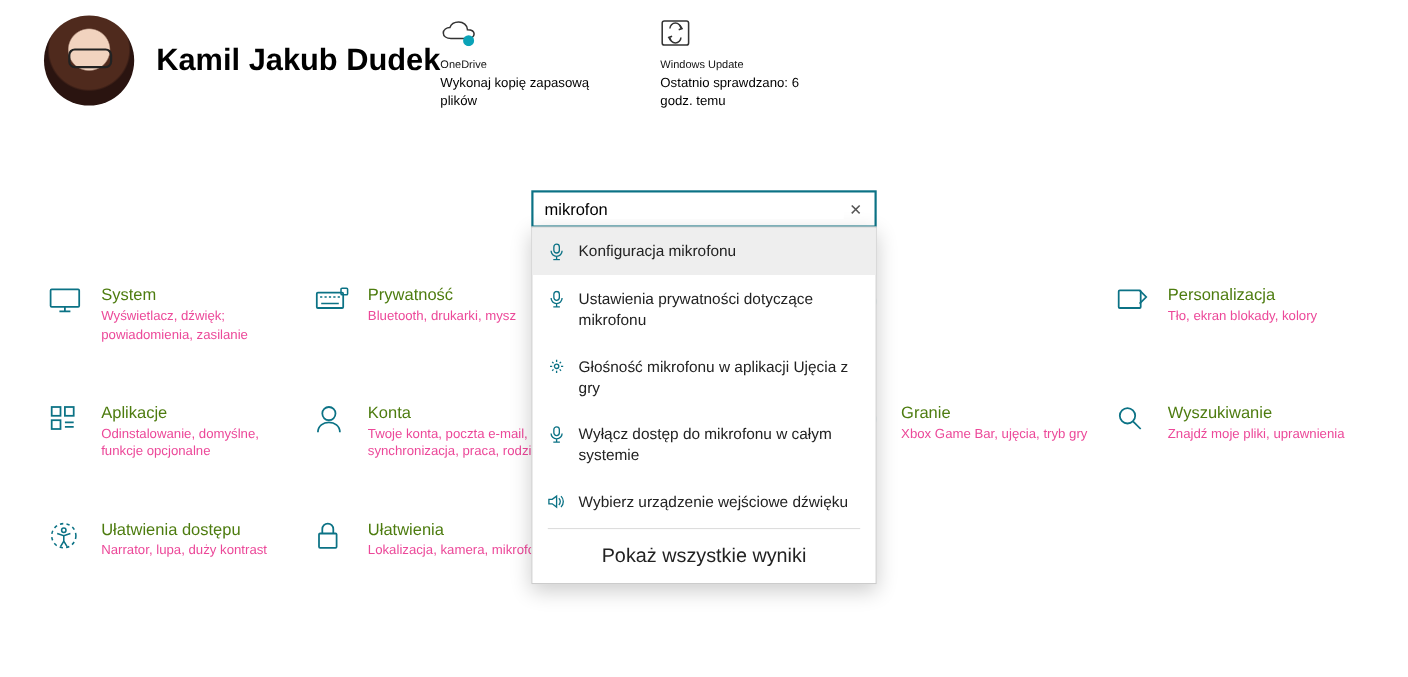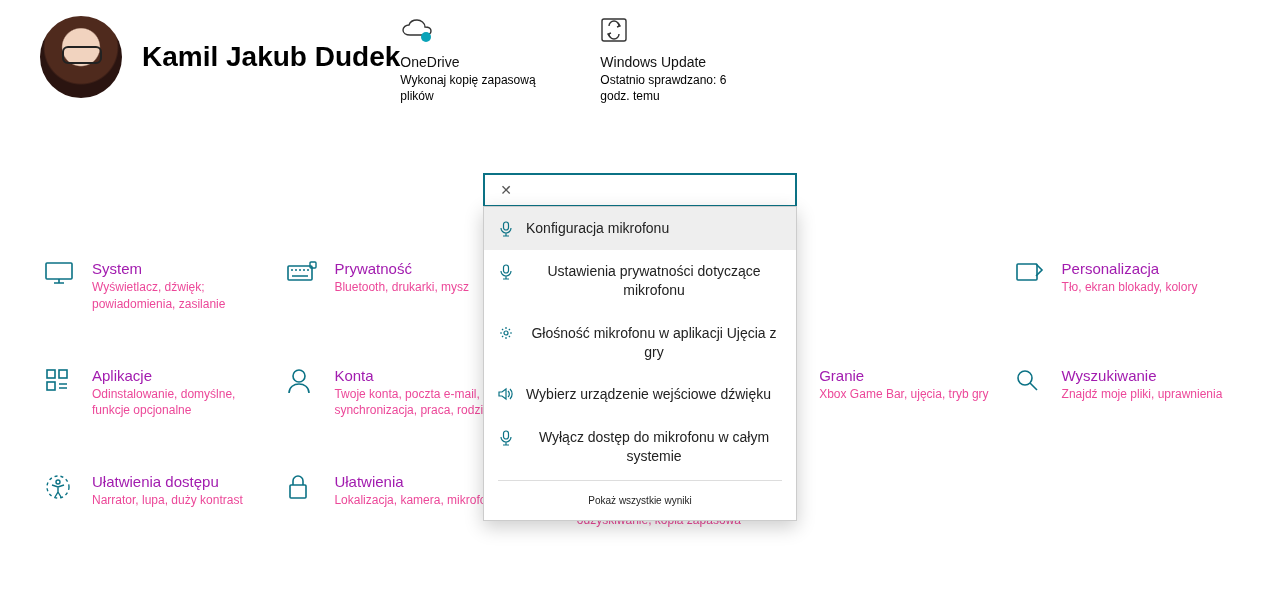--- a/index.html
+++ b/index.html
@@ -52,21 +52,21 @@
   .status-card {
     width: 140px;
   }
   .status-card .ic {
     height: 32px;
     margin-bottom: 8px;
     display:flex;
     align-items:center;
   }
   .status-card .ttl {
-    font-size: 14px;
+    font-size: 10px;
     color: #111;
   }
   .status-card .desc {
     font-size: 12px;
     color: #000000;
     line-height: 1.35;
     margin-top:2px;
   }
 
   
@@ -110,23 +110,23 @@
     display:flex;
     align-items:flex-start;
     gap:12px;
     padding:12px 14px;
     font-size:14px;
     color:#222;
     cursor:pointer;
   }
   .dd-item.hover { background:#eee; }
   .dd-item .dd-ic { width:16px; flex:0 0 16px; margin-top:2px; display:flex;align-items:center;justify-content:center;}
-  .dd-item .dd-text { line-height:1.35;text-align:center; }
+  .dd-item .dd-text { line-height:1.35; }
   .dd-sep { height:1px; background:#ddd; margin:2px 14px; }
-  .dd-show-all { text-align:center; padding:12px 0 14px; font-size:10px; color:#222; cursor:pointer;}
+  .dd-show-all { text-align:center; padding:12px 0 14px; font-size:18px; color:#222; cursor:pointer;}
   
   
   .grid {
     position:absolute;
     top:260px;
     left:44px;
     right:44px;
     display:grid;
     grid-template-columns: repeat(5, 1fr);
     column-gap: 20px;
@@ -135,21 +135,21 @@
   .cat {
     display:flex;
     gap:16px;
   }
   .cat .cat-ic {
     width:32px; flex:0 0 32px;
     display:flex;
     color:#0b7285;
   }
   .cat .cat-ic svg { stroke:#0b7285; }
-  .cat-title { font-size:15px; color:#a21caf; }
+  .cat-title { font-size:15px; color:#4d7c0f; }
   .cat-desc { font-size:12px; color:#ec4899; line-height:1.4; margin-top:2px; max-width:170px;}
   
   svg { display:block; }
 </style>
 </head>
 <body>
 
 <div class="header">
   <div class="user-block">
     <div class="avatar"></div>
@@ -175,20 +175,21 @@
         </svg>
       </div>
       <div class="ttl">Windows Update</div>
       <div class="desc">Ostatnio sprawdzano: 6 godz. temu</div>
     </div>
   </div>
 </div>
 
 <div class="search-wrap">
   <div class="search-box">
+    <input type="text" value="mikrofon" style="">
     <div class="clear-btn">✕</div>
   </div>
   <div class="dropdown">
     <div class="dd-item hover">
       <div class="dd-ic">
         <svg width="14" height="16" viewBox="0 0 14 16">
             <rect x="4.5" y="1" width="5" height="8" rx="2.5" fill="none" stroke="#0b7285" stroke-width="1.2"></rect>
             <path d="M2 7a5 5 0 0 0 10 0M7 12v3M4 15h6" fill="none" stroke="#0b7285" stroke-width="1.2"></path>
           </svg>
       </div>
@@ -207,35 +208,35 @@
       <div class="dd-ic">
         <svg width="14" height="14" viewBox="0 0 14 14">
             <circle cx="7" cy="7" r="2" fill="none" stroke="#0b7285" stroke-width="1.2"></circle>
             <path d="M7 1v2M7 11v2M1 7h2M11 7h2M3 3l1.2 1.2M9.8 9.8L11 11M11 3L9.8 4.2M4.2 9.8L3 11" stroke="#0b7285" stroke-width="1.2"></path>
           </svg>
       </div>
       <div class="dd-text">Głośność mikrofonu w aplikacji Ujęcia z gry</div>
     </div>
     <div class="dd-item">
       <div class="dd-ic">
+        <svg width="14" height="16" viewBox="0 0 14 16">
+            <rect x="4.5" y="1" width="5" height="8" rx="2.5" fill="none" stroke="#0b7285" stroke-width="1.2"></rect>
+            <path d="M2 7a5 5 0 0 0 10 0M7 12v3M4 15h6" fill="none" stroke="#0b7285" stroke-width="1.2"></path>
+          </svg>
+      </div>
+      <div class="dd-text">Wyłącz dostęp do mikrofonu w całym systemie</div>
+    </div>
+    <div class="dd-item">
+      <div class="dd-ic">
         <svg width="16" height="14" viewBox="0 0 16 14">
             <path d="M1 5h3l4-3v10l-4-3H1z" fill="none" stroke="#0b7285" stroke-width="1.2"></path>
             <path d="M10 4a4 4 0 0 1 0 6M12 2a7 7 0 0 1 0 10" fill="none" stroke="#0b7285" stroke-width="1.2"></path>
           </svg>
       </div>
       <div class="dd-text">Wybierz urządzenie wejściowe dźwięku</div>
-    </div>
-    <div class="dd-item">
-      <div class="dd-ic">
-        <svg width="14" height="16" viewBox="0 0 14 16">
-            <rect x="4.5" y="1" width="5" height="8" rx="2.5" fill="none" stroke="#0b7285" stroke-width="1.2"></rect>
-            <path d="M2 7a5 5 0 0 0 10 0M7 12v3M4 15h6" fill="none" stroke="#0b7285" stroke-width="1.2"></path>
-          </svg>
-      </div>
-      <div class="dd-text">Wyłącz dostęp do mikrofonu w całym systemie</div>
     </div>
     <div class="dd-sep"></div>
     <div class="dd-show-all">Pokaż wszystkie wyniki</div>
   </div>
 </div>
 
 <div class="grid">
 
   <div class="cat">
     <div class="cat-ic">

